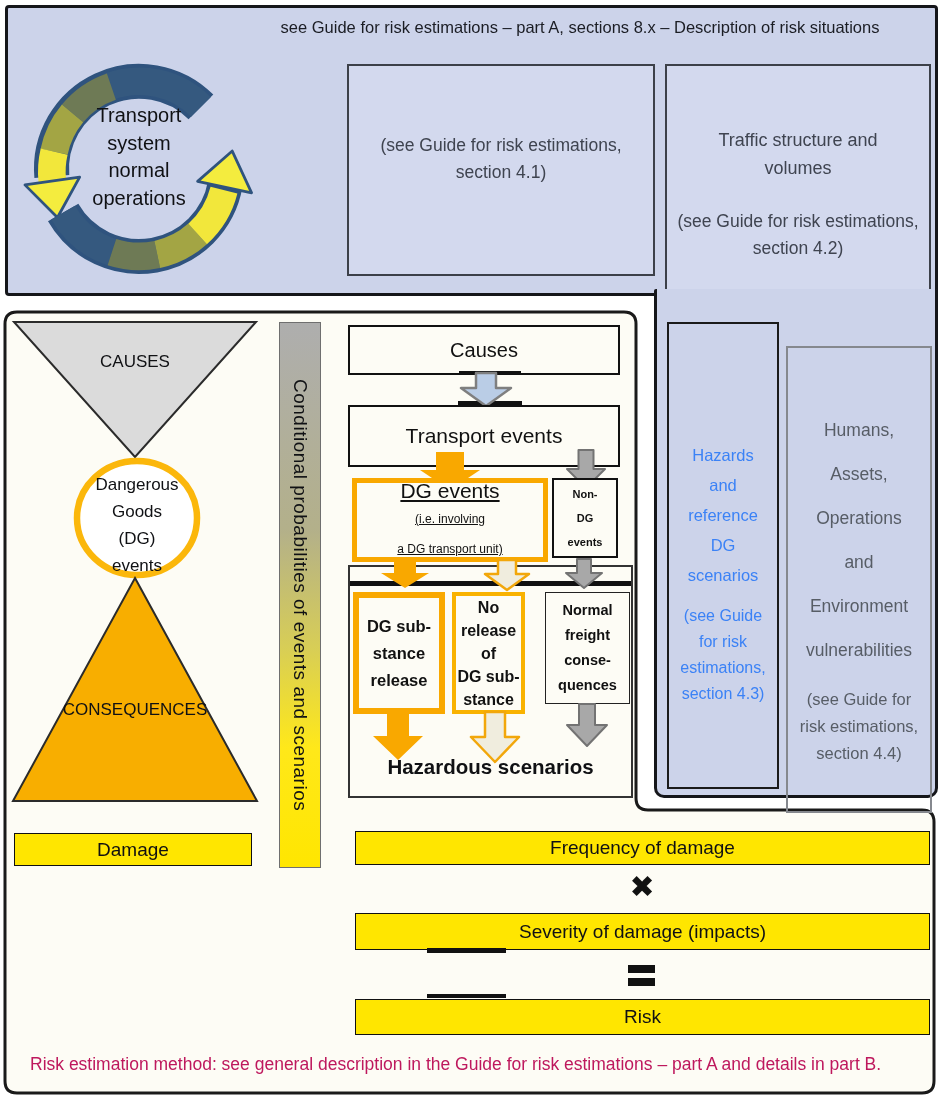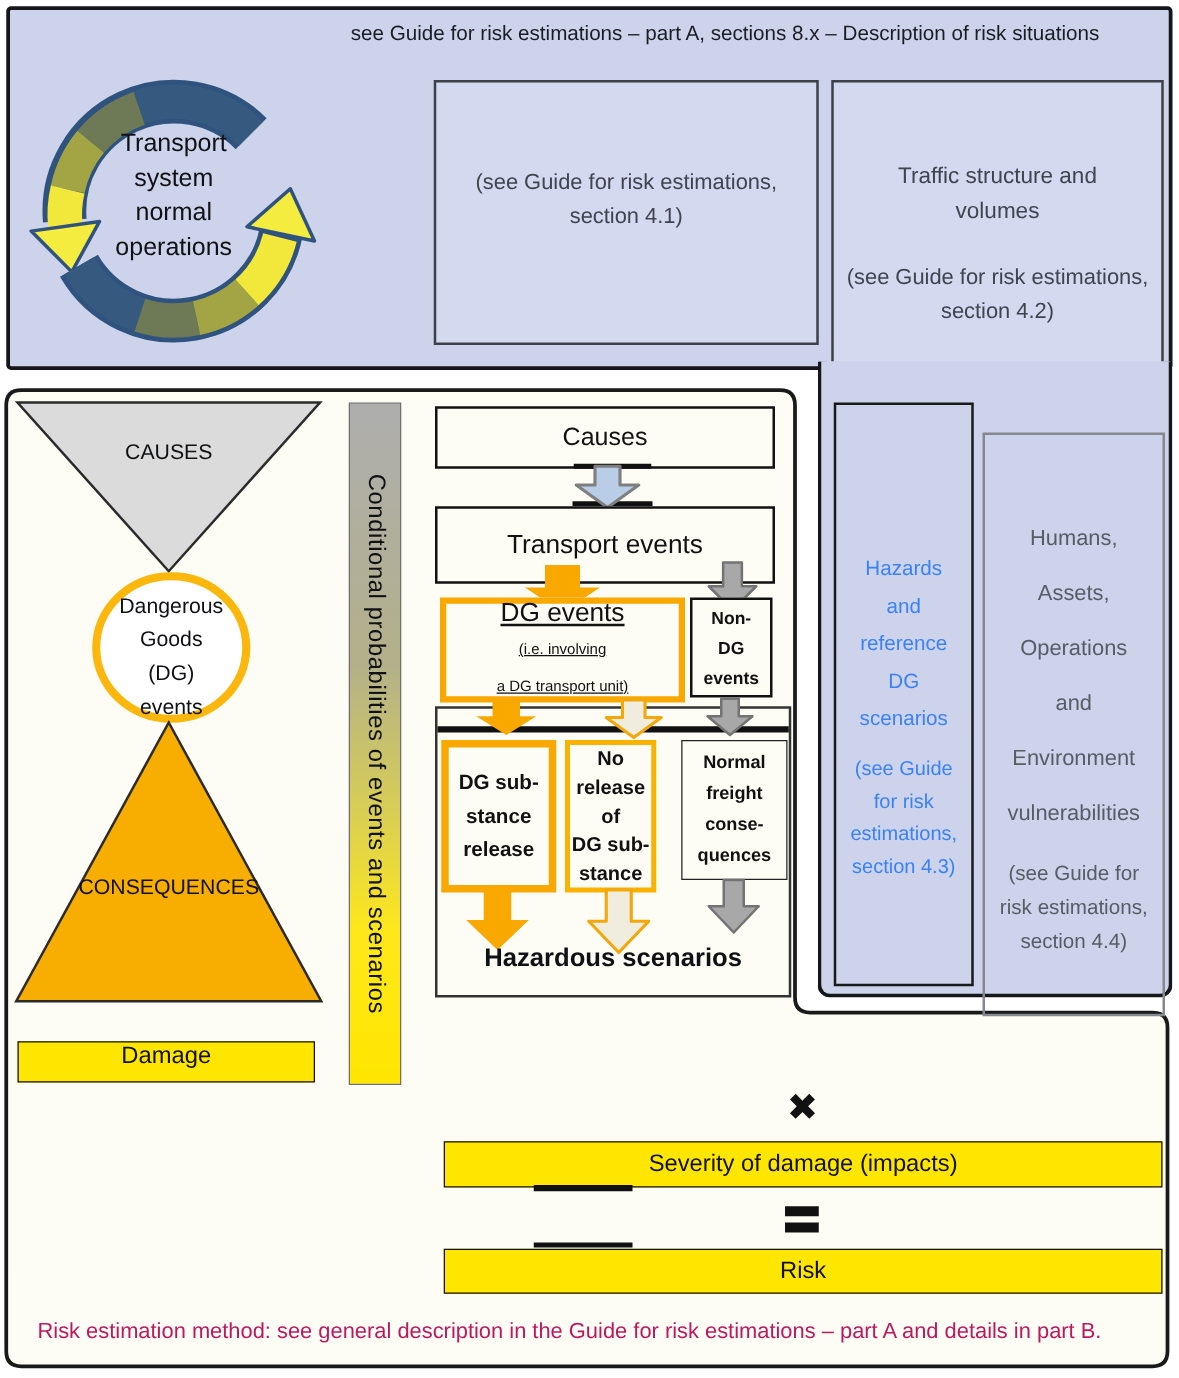--- a/index.html
+++ b/index.html
@@ -42,40 +42,40 @@
     left:786px;top:322px;width:146px;height:467px;box-sizing:border-box;
     border:2.5px solid #85888e;color:#575d66;font-size:17.5px;line-height:44px;padding-top:60px;margin-top:24px;
   }
   .humans-box .ref{font-size:16.5px;line-height:27px;margin-top:14px;}
 
   
   .shape-label{font-size:17px;color:#101114;}
   .damage-bar{
     left:14px;top:833px;width:238px;height:33px;box-sizing:border-box;
     background:var(--highlight_yellow,#FFE600);border:1.5px solid #111;
-    display:flex;justify-content:center;font-size:19px;
+    display:flex;align-items:center;justify-content:center;font-size:19px;
   }
   .prob-bar{
     left:279px;top:322px;width:42px;height:546px;box-sizing:border-box;border:1px solid #6f6f6f;
     background:linear-gradient(180deg,#aeaeae 0%,#b3b08a 38%,#d8ce55 60%,#ffe81a 78%,var(--highlight_yellow,#FFE600) 100%);
     display:flex;align-items:center;justify-content:center;
   }
   .prob-bar span{writing-mode:vertical-rl;font-size:19px;color:#101114;letter-spacing:0.5px;}
 
   
   .flow-box{
     box-sizing:border-box;background:#FDFCF5;border:2px solid #111;
     display:flex;align-items:center;justify-content:center;flex-direction:column;
   }
   .causes-box{left:348px;top:325px;width:272px;height:50px;font-size:20px;}
   .transport-box{left:348px;top:405px;width:272px;height:62px;font-size:21px;}
   .dgevents-box{left:352px;top:478px;width:196px;height:84px;border:5px solid var(--accent_orange,#F9A800);padding-top:2px;text-decoration:underline;}
   .dgevents-box .t1{font-size:21px;line-height:26px;}
   .dgevents-box .t2{font-size:12px;line-height:30px;}
-  .nondg-box{left:552px;top:478px;width:66px;height:80px;font-weight:bold;font-size:14px;line-height:24px;}
+  .nondg-box{left:552px;top:478px;width:66px;height:80px;font-weight:bold;font-size:11px;line-height:24px;}
   .hz-container{left:348px;top:565px;width:285px;height:233px;box-sizing:border-box;border:2px solid #333;background:transparent;}
   .thick-line{left:350px;top:581px;width:281px;height:5px;background:#111;}
   .stub{background:#111;height:4px;}
   .dgrel-box{left:353px;top:592px;width:92px;height:122px;border:6px solid var(--accent_orange,#F9A800);font-weight:bold;font-size:16.5px;line-height:27px;}
   .norel-box{left:452px;top:592px;width:73px;height:122px;border:4px solid #f9b200;font-weight:bold;font-size:16px;line-height:23px;}
   .freight-box{left:545px;top:592px;width:85px;height:112px;border:1.5px solid #222;font-weight:bold;font-size:14.5px;line-height:25px;}
   .hz-label{left:350px;top:755px;width:281px;font-weight:bold;font-size:20.5px;color:#101114;}
 
   
   .eq-bar{
@@ -251,20 +251,23 @@
   </svg>
   <svg class="abs" style="left:471px;top:712px;" width="48" height="50" viewBox="0 0 48 50">
     <polygon points="14,0 34,0 34,25 48,25 24,50 0,25 14,25" fill="#F0EDDE" stroke="#F2A70B" stroke-width="2.5" stroke-linejoin="round"></polygon>
   </svg>
   <svg class="abs" style="left:567px;top:704px;" width="40" height="42" viewBox="0 0 40 42">
     <polygon points="12,0 28,0 28,21 40,21 20,42 0,21 12,21" fill="#A8A8A8" stroke="#737373" stroke-width="2" stroke-linejoin="round"></polygon>
   </svg>
 
   <div class="abs hz-label ctr">Hazardous scenarios</div>
 
+  <div class="abs eq-bar freq-bar">
+    <span>Frequency of damage</span>
+  </div>
   <div class="abs times-sign">✖</div>
   <div class="abs eq-bar sev-bar">
     <span>Severity of damage (impacts)</span>
   </div>
   <div class="mark" style="left:427px;top:948px;width:79px;height:5px;"></div>
   <div class="abs equals-sign">
     <div style="top:0;"></div>
     <div style="top:13px;"></div>
   </div>
   <div class="mark" style="left:427px;top:994px;width:79px;height:4px;"></div>

